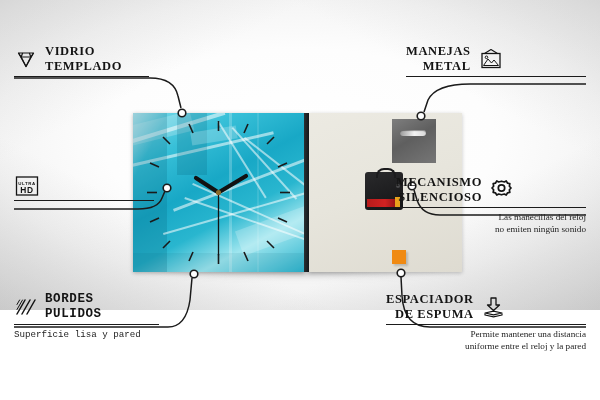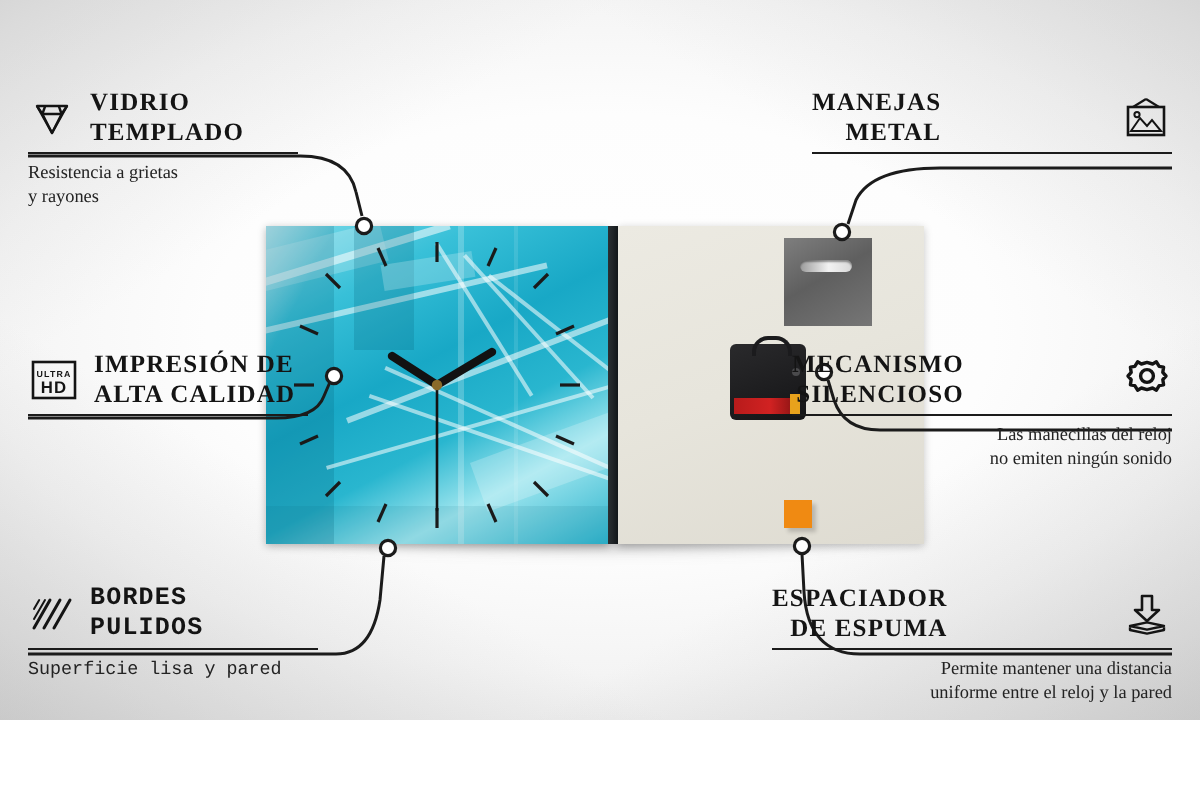--- a/index.html
+++ b/index.html
@@ -3,21 +3,21 @@
 <meta charset="utf-8">
 <style>
   html,body{margin:0;padding:0;}
   body{
     width:600px;height:400px;overflow:hidden;
     font-family:"Liberation Serif",serif;
     background:#ffffff;
     position:relative;
   }
   #stage{
-    position:absolute;inset:0;width:600px;height:360px;
+    position:absolute;inset:0;width:600px;height:310px;
     background:
       radial-gradient(ellipse 78% 72% at 50% 46%, #ffffff 0%, #fdfdfd 42%, #f4f4f4 66%, #e6e6e6 86%, #d9d9d9 100%);
   }
   .vignette{
     position:absolute;inset:0;pointer-events:none;
     background:
       linear-gradient(to bottom right, rgba(190,190,190,.30), rgba(255,255,255,0) 26%),
       linear-gradient(to bottom left, rgba(190,190,190,.30), rgba(255,255,255,0) 26%),
       linear-gradient(to top right, rgba(175,175,175,.38), rgba(255,255,255,0) 28%),
       linear-gradient(to top left, rgba(175,175,175,.38), rgba(255,255,255,0) 28%);
@@ -81,21 +81,21 @@
 
   
   .callout{position:absolute;}
   .c-left{text-align:left;}
   .c-right{text-align:right;}
   .head{
     display:flex;align-items:center;gap:7px;
     font-weight:bold;letter-spacing:.6px;color:#141414;
     font-size:12.5px;line-height:14.5px;text-transform:uppercase;
   }
-  .c-right .head{justify-content:space-between;}
+  .c-right .head{justify-content:flex-start;}
   .head .txt{white-space:pre-line;}
   .rule{height:1.3px;background:#1b1b1b;margin:3px 0 4px;}
   .desc{
     font-size:9.2px;line-height:11.4px;color:#232323;white-space:pre-line;
   }
   .ic{flex:0 0 auto;display:block;}
   .conn{position:absolute;left:0;top:0;width:600px;height:400px;pointer-events:none;}
 </style>
 </head>
 <body>
@@ -195,33 +195,29 @@
           <path d="M4.5,4 H19.5 L12,17.5 Z"></path>
           <path d="M4.5,4 L7.2,8 H16.8 L19.5,4"></path>
           <path d="M7.2,8 L12,17.5 L16.8,8"></path>
           <path d="M8.6,4 L7.2,8 M15.4,4 L16.8,8"></path>
         </g>
       </svg>
       <span class="txt">VIDRIO
 TEMPLADO</span>
     </div>
     <div class="rule"></div>
-    <div class="desc">Resistencia a grietas
-y rayones</div>
   </div>
 
   <div class="callout c-left" style="left:14px;top:175px;width:140px;">
     <div class="head">
       <svg class="ic" width="26" height="22" viewBox="0 0 26 22">
         <rect x="2.5" y="2" width="21" height="18" fill="none" stroke="#141414" stroke-width="1.3"></rect>
         <text x="13" y="9.6" font-family="Liberation Sans, sans-serif" font-size="4.4" font-weight="bold" text-anchor="middle" fill="#141414">ultra</text>
         <text x="13" y="17.6" font-family="Liberation Sans, sans-serif" font-size="8.4" font-weight="bold" text-anchor="middle" fill="#141414">HD</text>
       </svg>
-      <span class="txt">IMPRESIÓN DE
-ALTA CALIDAD</span>
     </div>
     <div class="rule"></div>
   </div>
 
   <div class="callout c-left" style="left:14px;top:292px;width:145px;font-family:Liberation Mono, monospace;">
     <div class="head">
       <svg class="ic" width="24" height="20" viewBox="0 0 24 20">
         <g stroke="#141414" stroke-width="1.5" stroke-linecap="round">
           <path d="M3,17 L11,3"></path>
             <path d="M8,17 L16,3"></path>

